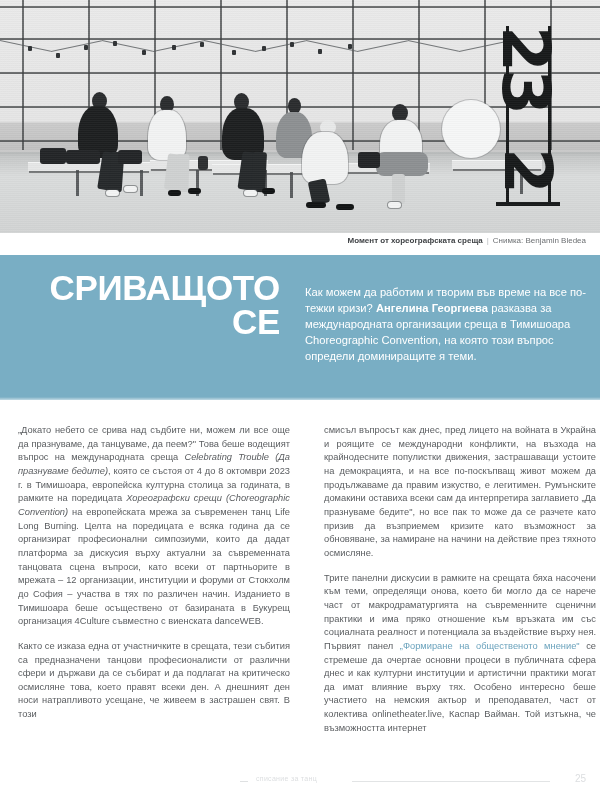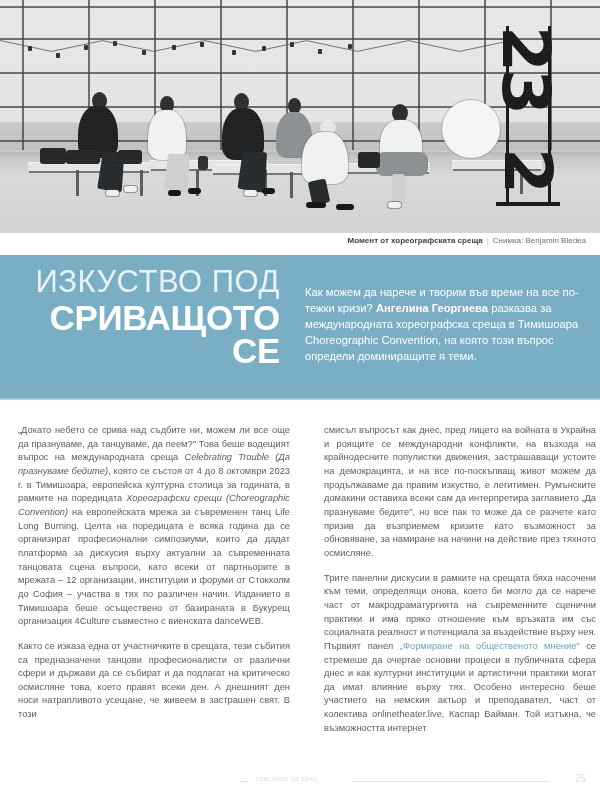--- a/index.html
+++ b/index.html
@@ -374,25 +374,24 @@
 </div>
 
 <div class="caption-strip">
   <div class="caption">
     <span class="cap-main">Момент от хореографската среща</span><span class="cap-sep">|</span><span class="cap-credit">Снимка: Benjamin Bledea</span>
   </div>
 </div>
 
 <div class="blue-band">
   <div class="headline">
-    <span class="line-thin">ИЗКУСТВО ПОД</span>
     <span class="line-bold">СРИВАЩОТО СЕ</span>
   </div>
   <div class="deck">
-    <span>Как можем да нарече и творим във време на все по-тежки кризи? </span><span class="author">Ангелина Георгиева</span><span> разказва за международната хореографска среща в Тимишоара Choreographic Convention, на която този въпрос определи доминиращите я теми.</span>
+    <span>Как можем да работим и творим във време на все по-тежки кризи? </span><span class="author">Ангелина Георгиева</span><span> разказва за международната организации среща в Тимишоара Choreographic Convention, на която този въпрос определи доминиращите я теми.</span>
   </div>
 </div>
 
 <div class="cols">
 
   <div class="col left">
     <p><span>„Докато небето се срива над съдбите ни, можем ли все още да празнуваме, да танцуваме, да пеем?" Това беше водещият въпрос на международната среща </span><span class="it">Celebrating Trouble (Да празнуваме бедите)</span><span>, която се състоя от 4 до 8 октомври 2023 г. в Тимишоара, европейска културна столица за годината, в рамките на поредицата </span><span class="it">Хореографски срещи (Choreographic Convention)</span><span> на европейската мрежа за съвременен танц Life Long Burning. Целта на поредицата е всяка година да се организират професионални симпозиуми, които да дадат платформа за дискусия върху актуални за съвременната танцовата сцена въпроси, като всеки от партньорите в мрежата – 12 организации, институции и форуми от Стокхолм до София – участва в тях по различен начин. Изданието в Тимишоара беше осъществено от базираната в Букурещ организация 4Culture съвместно с виенската danceWEB.</span></p>
     <p>Както се изказа една от участничките в срещата, тези събития са предназначени танцови професионалисти от различни сфери и държави да се събират и да подлагат на критическо осмисляне това, което правят всеки ден. А днешният ден носи натрапливото усещане, че живеем в застрашен свят. В този</p>
   </div>
 

